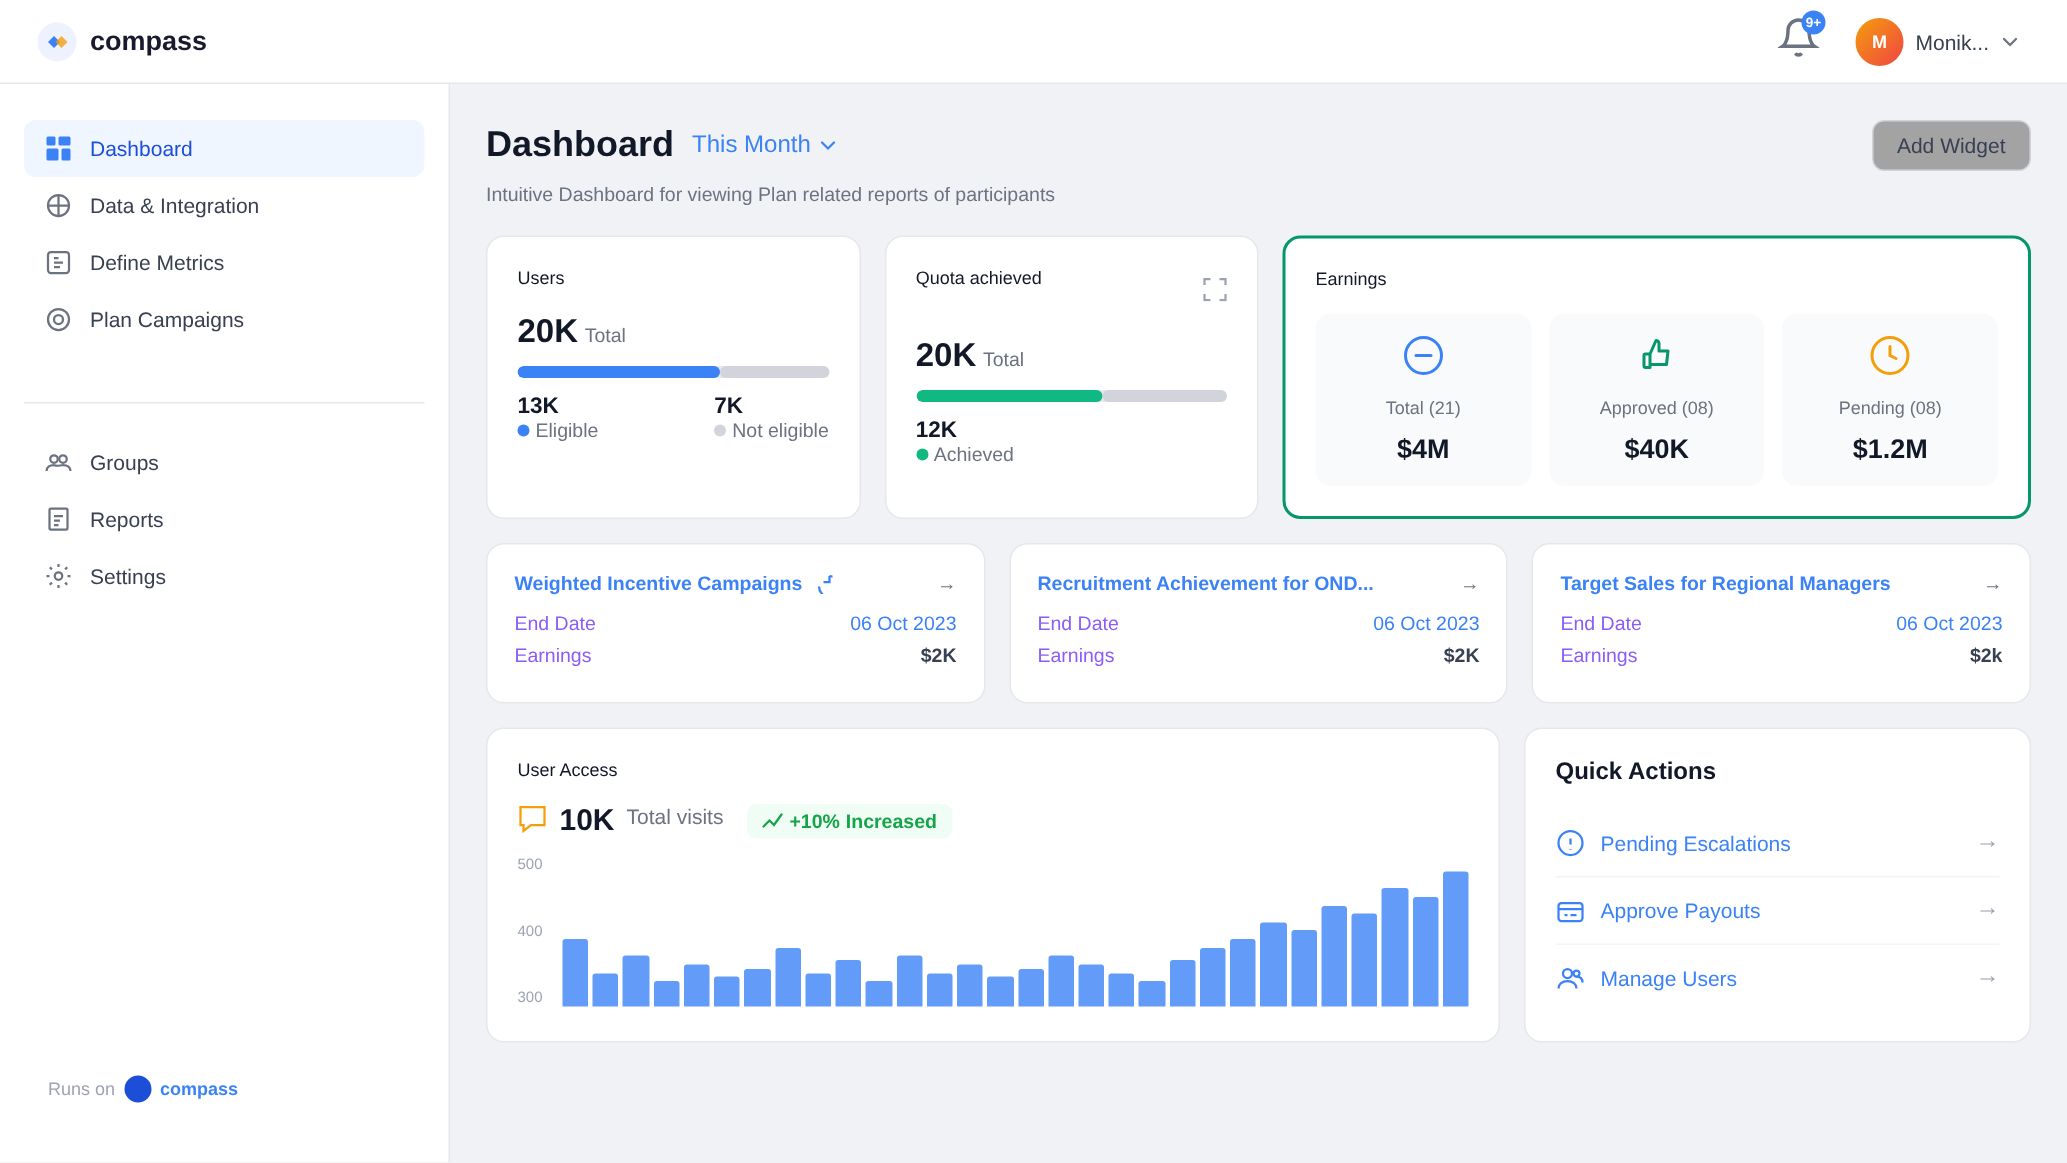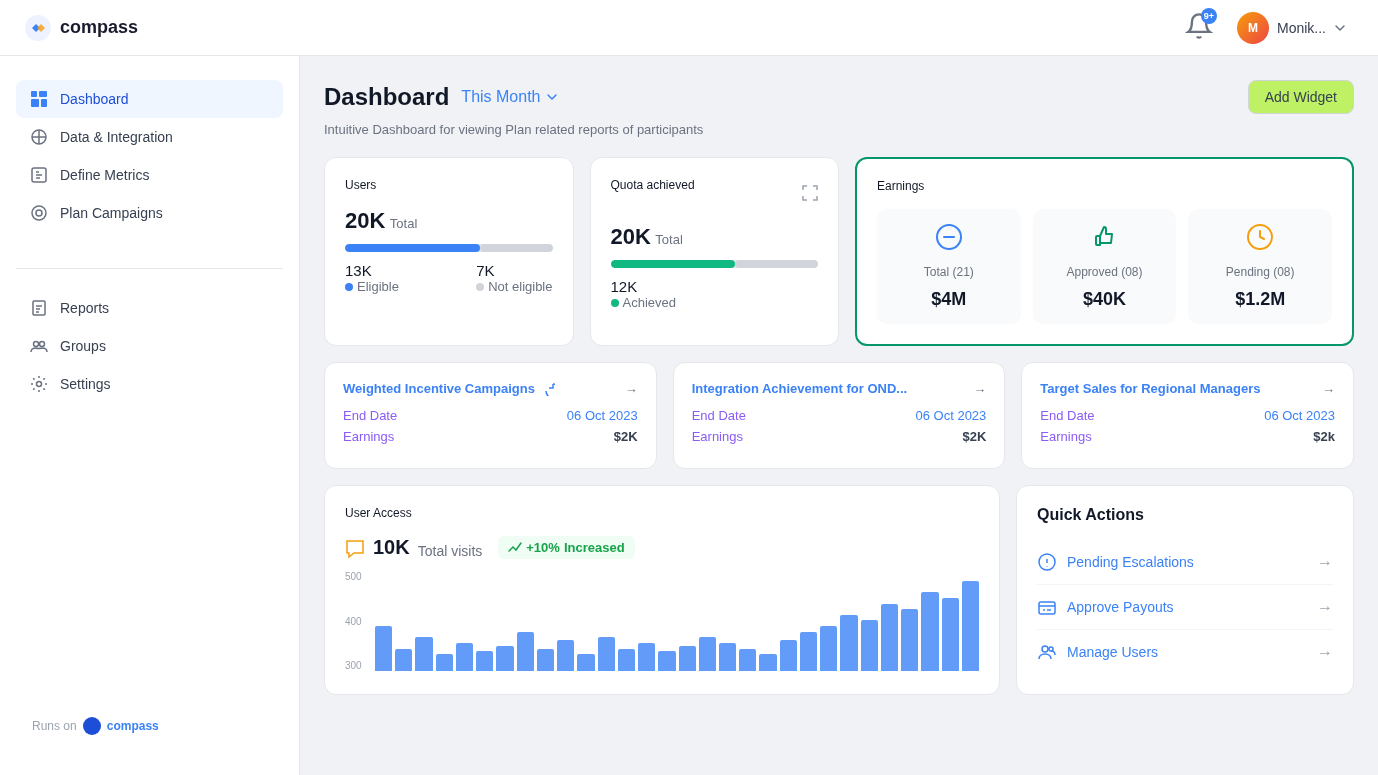--- a/index.html
+++ b/index.html
@@ -83,21 +83,21 @@
       align-items: center;
       gap: 4px;
       color: #3b82f6;
       font-size: 16px;
       font-weight: 500;
       cursor: pointer;
     }
     .page-subtitle { font-size: 13px; color: #6b7280; margin-bottom: 20px; }
     .add-widget-btn {
       border: 1px solid #d1d5db;
-      background: #bef264;
+      background: #a3a3a3;
       color: #374151;
       font-size: 14px;
       font-weight: 500;
       padding: 8px 16px;
       border-radius: 8px;
       cursor: pointer;
     }
 
     
     .stats-row { display: grid; grid-template-columns: 1fr 1fr 2fr; gap: 16px; margin-bottom: 16px; }
@@ -112,21 +112,21 @@
 
     .card-title { font-size: 12px; font-weight: 400; color: #111827; margin-bottom: 16px; }
 
     
     .stat-total { font-size: 22px; font-weight: 700; color: #111827; }
     .progress-bar { height: 8px; border-radius: 4px; background: #e5e7eb; margin: 10px 0; overflow: hidden; display: flex; }
     .progress-fill { height: 100%; border-radius: 4px; }
     .stat-row { display: flex; justify-content: space-between; font-size: 13px; }
     .stat-label { display: flex; align-items: center; gap: 4px; color: #6b7280; }
     .dot { width: 8px; height: 8px; border-radius: 50%; display: inline-block; }
-    .stat-val { font-weight: 400; color: #111827; font-size: 15px; }
+    .stat-val { font-weight: 700; color: #111827; font-size: 15px; }
 
     
     .earnings-grid { display: grid; grid-template-columns: 1fr 1fr 1fr; gap: 12px; }
     .earnings-item { background: #f9fafb; border-radius: 10px; padding: 14px; text-align: center; }
     .earnings-icon { font-size: 22px; margin-bottom: 8px; }
     .earnings-label { font-size: 12px; color: #6b7280; margin-bottom: 10px; }
     .earnings-amount { font-size: 18px; font-weight: 700; color: #111827; }
 
     
     .campaigns-row { display: grid; grid-template-columns: 1fr 1fr 1fr; gap: 16px; margin-bottom: 16px; }
@@ -137,21 +137,21 @@
     .campaign-key { color: #8b5cf6; }
     .campaign-date { color: #3b82f6; font-weight: 500; }
     .campaign-earn { color: #374151; font-weight: 600; text-align: center; }
 
     
     .bottom-row { display: grid; grid-template-columns: 2fr 1fr; gap: 16px; }
 
     
     .user-access-card { background: #fff; border-radius: 12px; padding: 20px; border: 1px solid #e5e7eb; }
     .ua-header { display: flex; align-items: center; gap: 16px; margin-bottom: 12px; }
-    .ua-stat { display: flex; align-items: flex-end; gap: 8px; font-size: 14px; color: #6b7280; }
+    .ua-stat { display: flex; align-items: flex-start; gap: 8px; font-size: 14px; color: #6b7280; }
     .ua-stat .big { font-size: 20px; font-weight: 700; color: #111827; }
     .ua-badge { background: #f0fdf4; color: #16a34a; font-size: 13px; font-weight: 600; padding: 4px 10px; border-radius: 6px; display: flex; align-items: center; gap: 4px; }
     .chart-area { position: relative; height: 100px; }
     .chart-labels { display: flex; flex-direction: column; gap: 0; position: absolute; left: 0; top: 0; bottom: 0; justify-content: space-between; }
     .chart-label { font-size: 10px; color: #9ca3af; }
     .bars-container { margin-left: 30px; display: flex; align-items: flex-end; gap: 3px; height: 100px; }
     .bar { background: #3b82f6; border-radius: 2px 2px 0 0; flex: 1; min-width: 4px; opacity: 0.8; }
 
     
     .quick-actions-card { background: #fff; border-radius: 12px; padding: 20px; border: 1px solid #e5e7eb; }
@@ -226,32 +226,32 @@
         </svg>
         <span>Plan Campaigns</span>
       </div>
     </div>
 
     <div class="sidebar-divider"></div>
 
     <div class="sidebar-section">
       <div class="sidebar-item">
         <svg width="18" height="18" viewBox="0 0 18 18" fill="none" stroke="#6b7280" stroke-width="1.5">
-          <path d="M4 2h10a1 1 0 011 1v12a1 1 0 01-1 1H4a1 1 0 01-1-1V3a1 1 0 011-1z"></path>
-          <path d="M6 7h6M6 10h4M6 13h3"></path>
-        </svg>
-        <span>Reports</span>
-      </div>
-      <div class="sidebar-item">
-        <svg width="18" height="18" viewBox="0 0 18 18" fill="none" stroke="#6b7280" stroke-width="1.5">
           <circle cx="6" cy="7" r="2.5"></circle>
           <circle cx="12" cy="7" r="2.5"></circle>
           <path d="M1 15c0-2.5 2-4 5-4M17 15c0-2.5-2-4-5-4M6 11c0 0 2 1 6 0"></path>
         </svg>
         <span>Groups</span>
+      </div>
+      <div class="sidebar-item">
+        <svg width="18" height="18" viewBox="0 0 18 18" fill="none" stroke="#6b7280" stroke-width="1.5">
+          <path d="M4 2h10a1 1 0 011 1v12a1 1 0 01-1 1H4a1 1 0 01-1-1V3a1 1 0 011-1z"></path>
+          <path d="M6 7h6M6 10h4M6 13h3"></path>
+        </svg>
+        <span>Reports</span>
       </div>
       <div class="sidebar-item">
         <svg width="18" height="18" viewBox="0 0 18 18" fill="none" stroke="#6b7280" stroke-width="1.5">
           <circle cx="9" cy="9" r="2.5"></circle>
           <path d="M9 1v2M9 15v2M1 9h2M15 9h2M3.2 3.2l1.4 1.4M13.4 13.4l1.4 1.4M3.2 14.8l1.4-1.4M13.4 4.6l1.4-1.4"></path>
         </svg>
         <span>Settings</span>
       </div>
     </div>
 
@@ -388,21 +388,21 @@
           <span class="campaign-key">End Date</span>
           <span class="campaign-date">06 Oct 2023</span>
         </div>
         <div class="campaign-row">
           <span class="campaign-key">Earnings</span>
           <span class="campaign-earn">$2K</span>
         </div>
       </div>
       <div class="campaign-card">
         <div class="campaign-title">
-          <span>Integration Achievement for OND...</span>
+          <span>Recruitment Achievement for OND...</span>
           <span class="campaign-arrow">→</span>
         </div>
         <div class="campaign-row">
           <span class="campaign-key">End Date</span>
           <span class="campaign-date">06 Oct 2023</span>
         </div>
         <div class="campaign-row">
           <span class="campaign-key">Earnings</span>
           <span class="campaign-earn">$2K</span>
         </div>

